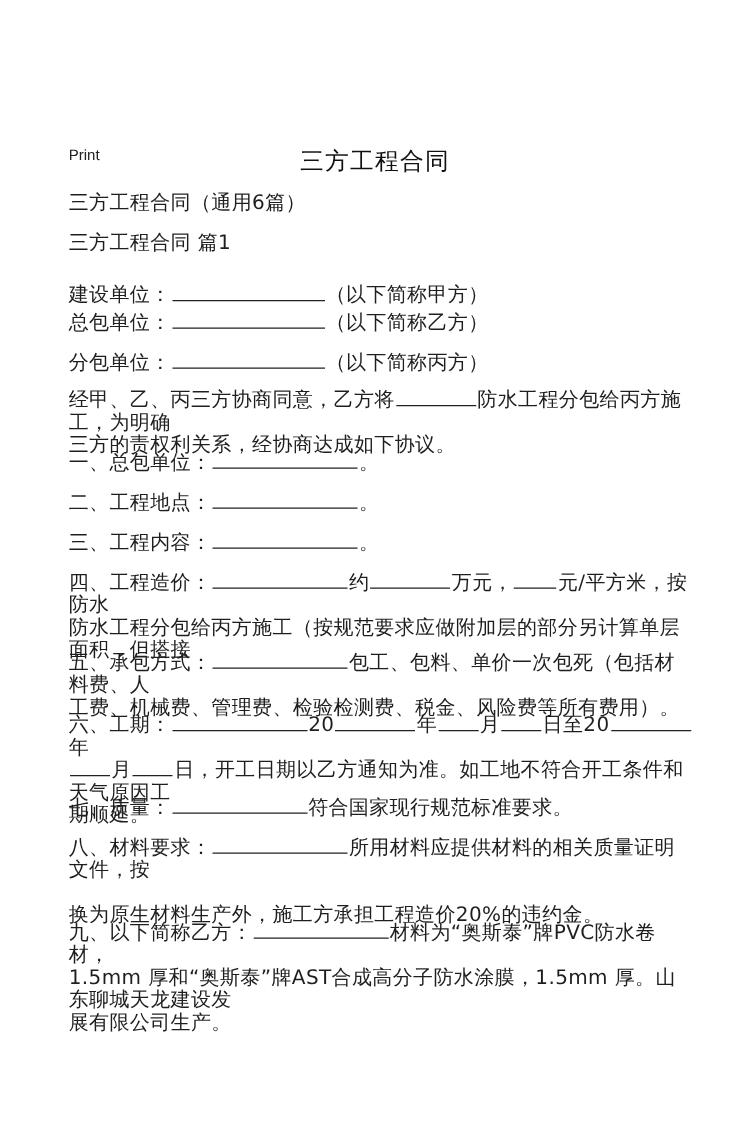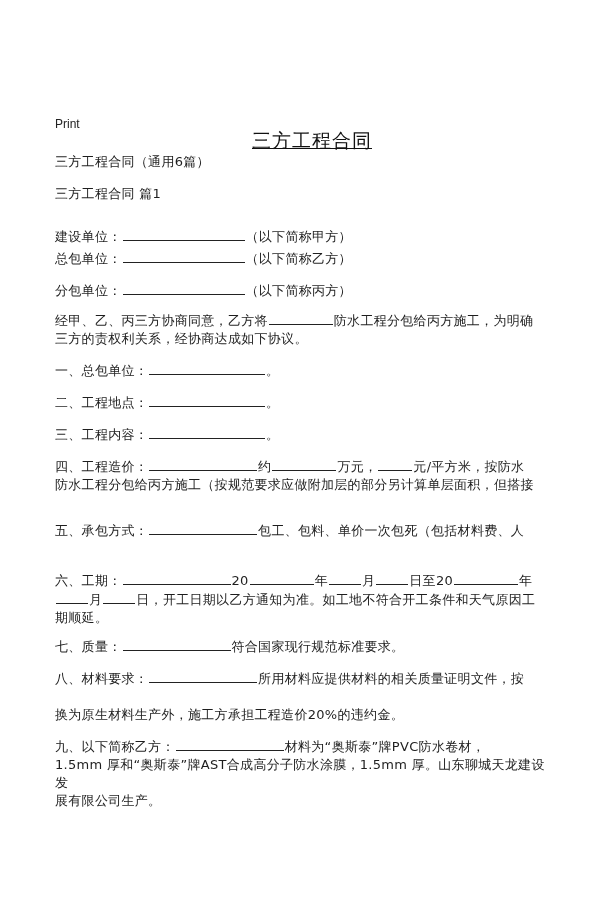--- a/index.html
+++ b/index.html
@@ -9,25 +9,25 @@
       color: #1a1a1a;
     }
     .page { position: absolute; left: 55px; top: 0; width: 500px; }
     .print-label {
       position: absolute; top: 83px; left: 0;
       font-family: Liberation Sans, sans-serif;
       font-size: 12px; color: #222; margin-top: 34px;
     }
     .doc-title {
       position: absolute; top: 116px; left: 0; width: 490px; text-align: center;
-      font-size: 19px; font-weight: normal; margin: 12px; letter-spacing: 1px; color: #111; text-decoration: underline;
+      font-size: 19px; font-weight: normal; margin: 0; letter-spacing: 1px; color: #111;
     }
     .p {
       position: absolute; left: 0; width: 500px;
-      font-size: 13px; line-height: 18px; margin: 0; color: #1e1e1e;
+      font-size: 16px; line-height: 18px; margin: 0; color: #1e1e1e;
       letter-spacing: 0.3px;
     }
     .p.bold { font-weight: normal; }
     .blank {
       display: inline-block; border-bottom: 1px solid #222;
       height: 13px; vertical-align: baseline; margin: 0 1px;
     }
   </style>
 </head>
 <body>
@@ -64,20 +64,21 @@
     <span>三、工程内容：</span><span class="blank" style="width:116px"></span><span>。</span>
   </p>
 
   <p class="p" style="top:457px">
     <span>四、工程造价：</span><span class="blank" style="width:108px"></span><span>约</span><span class="blank" style="width:64px"></span><span>万元，</span><span class="blank" style="width:34px"></span><span>元/平方米，按防水</span><br>
     <span>防水工程分包给丙方施工（按规范要求应做附加层的部分另计算单层面积，但搭接</span><br>
   </p>
 
   <p class="p" style="top:521px">
     <span>五、承包方式：</span><span class="blank" style="width:108px"></span><span>包工、包料、单价一次包死（包括材料费、人</span><br>
+    <span>工费、机械费、管理费、检验检测费、税金、风险费等所有费用）。</span>
   </p>
 
   <p class="p" style="top:571px">
     <span>六、工期：</span><span class="blank" style="width:108px"></span><span>20</span><span class="blank" style="width:64px"></span><span>年</span><span class="blank" style="width:32px"></span><span>月</span><span class="blank" style="width:32px"></span><span>日至20</span><span class="blank" style="width:64px"></span><span>年</span><br>
     <span class="blank" style="width:32px"></span><span>月</span><span class="blank" style="width:32px"></span><span>日，开工日期以乙方通知为准。如工地不符合开工条件和天气原因工</span><br>
     <span>期顺延。</span>
   </p>
 
   <p class="p" style="top:637px">
     <span>七、质量：</span><span class="blank" style="width:108px"></span><span>符合国家现行规范标准要求。</span>

